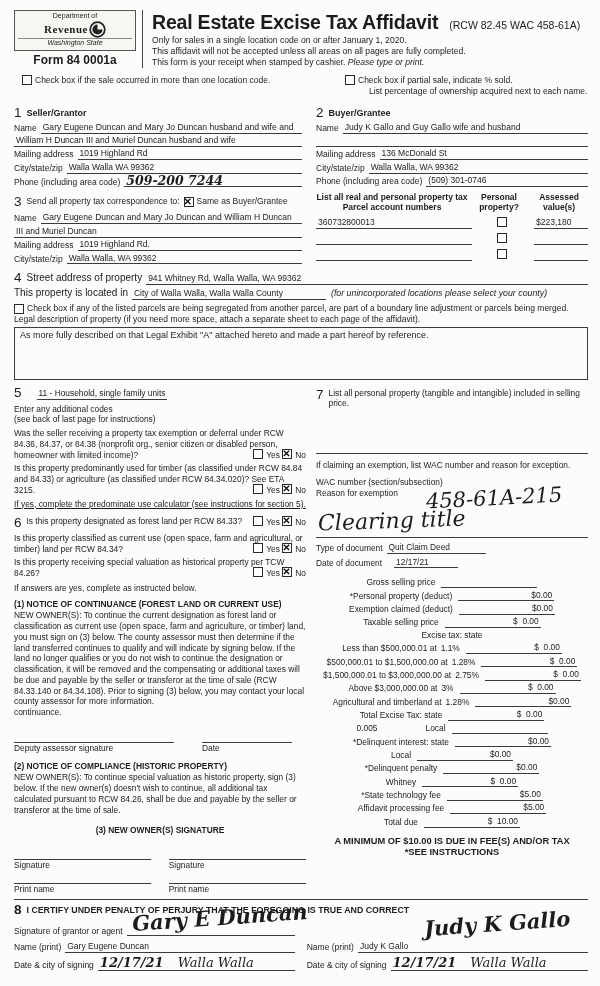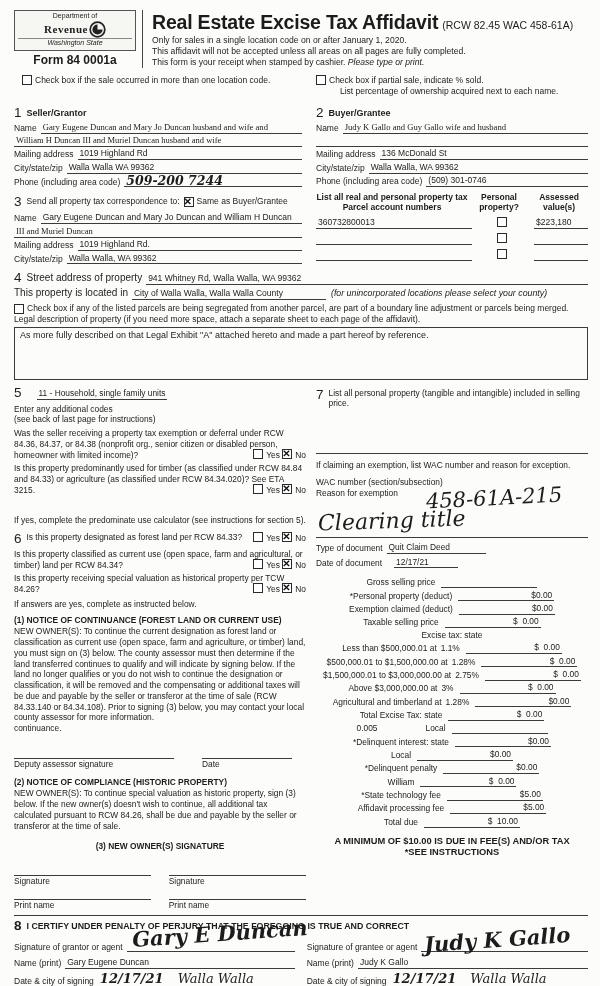--- a/index.html
+++ b/index.html
@@ -4,55 +4,55 @@
 <style>
   html,body{margin:0;padding:0;background:#d8d8d8;}
   .page{width:600px;height:986px;margin:0 auto;background:#fcfcfa;color:#1c1c1c;
     font-family:"Liberation Sans",sans-serif;font-size:8.5px;line-height:1.28;
     box-sizing:border-box;padding:10px 12px 6px 14px;position:relative;overflow:hidden;}
   .flex1{flex:1;}
   .b{font-weight:bold;}
   .i{font-style:italic;}
   .c{text-align:center;}
   .ln{border-bottom:1px solid #3b3b3b;}
-  .serif{font-family:Liberation Serif, serif;font-size:8.6px;}
+  .serif{font-family:Liberation Sans, sans-serif;font-size:8.6px;}
   .hw{font-family:"DejaVu Serif",serif;font-style:italic;}
   .sig{font-family:"DejaVu Serif",serif;font-style:italic;font-weight:bold;display:inline-block;transform:rotate(-4deg);}
   .cb{display:inline-block;width:8px;height:8px;border:1px solid #2a2a2a;position:relative;vertical-align:-1px;flex:none;margin-right:3px;background:#fff;}
   .cb.x::after{content:"✕";position:absolute;left:-1px;top:-2px;font-size:10px;font-weight:bold;color:#111;}
   .secnum{font-size:13.5px;margin-right:5px;line-height:1;}
   .sechead{font-weight:bold;font-size:9px;}
   
   .hdr{display:flex;}
   .hdr-left{width:122px;flex:none;border-right:1.5px solid #444;padding-right:6px;text-align:center;}
   .logo-box{border:1.5px solid #555;padding:1px 3px 2px;background:#f6f6f2;}
   .logo-dept{font-size:7px;}
   .logo-mid{display:flex;align-items:center;justify-content:center;gap:1px;}
   .logo-name{font-weight:bold;font-size:11px;letter-spacing:0.5px;font-family:"Liberation Serif",serif;}
   .logo-state{font-size:7px;font-style:italic;border-top:1px solid #888;}
   .form-no{font-weight:bold;font-size:12px;margin-top:2px;}
   .hdr-right{padding-left:9px;}
   .title{font-weight:bold;font-size:19.5px;letter-spacing:-0.2px;}
-  .title-code{font-size:10.5px;margin-left:4px;}
+  .title-code{font-size:10.5px;margin-left:11px;}
   .sub{font-size:8.6px;}
   
-  .cbrow{display:flex;margin:7px 0 5px 8px;}
+  .cbrow{display:flex;margin:7px 0 5px 8px;gap:29px;}
   .cbrow .cbcol1{width:280px;display:flex;}
   .cbrow .cbcol2{flex:1;padding-left:14px;}
   .cbrow .cbline{display:flex;}
   .cbrow .indent{margin-left:24px;}
   
   .twocol{display:flex;gap:14px;}
   .col-l{width:288px;flex:none;}
   .col-r{flex:1;min-width:0;}
   .sec-head{display:flex;align-items:flex-end;margin:4px 0 2px;}
   .frow{display:flex;align-items:flex-end;margin-top:1.5px;}
   .flabel{margin-right:4px;white-space:nowrap;}
   .v{padding:0 2px;min-height:10px;}
-  .blockln{display:block;margin-top:1.5px;font-family:Liberation Serif, serif;}
+  .blockln{display:block;margin-top:1.5px;}
   .phone-hw{font-size:12.5px;font-weight:bold;line-height:0.9;}
   .phead{display:flex;text-align:center;font-weight:bold;line-height:1.15;}
   .ph1{width:152px;}.ph2{width:62px;}.ph3{flex:1;}
   .prow{display:flex;align-items:flex-end;margin-top:4px;}
   .p-parcel{width:152px;}
   .p-cb{width:62px;text-align:center;}
   .p-val{flex:1;}
   .legalbox{border:1.2px solid #3b3b3b;height:47px;padding:2px 5px;font-size:9px;margin-top:2px;}
   
   .main{display:flex;gap:10px;margin-top:5px;}
@@ -284,21 +284,21 @@
       <div>(see back of last page for instructions)</div>
 
       <div class="q">
         <span>Was the seller receiving a property tax exemption or deferral under RCW 84.36, 84.37, or 84.38 (nonprofit org., senior citizen or disabled person, homeowner with limited income)?</span>
         <span class="yn yn-abs"><span class="cb"></span><span>Yes</span> <span class="cb x"></span><span>No</span></span>
       </div>
       <div class="q">
         <span>Is this property predominantly used for timber (as classified under RCW 84.84 and 84.33) or agriculture (as classified under RCW 84.34.020)? See ETA 3215.</span>
         <span class="yn yn-abs"><span class="cb"></span><span>Yes</span> <span class="cb x"></span><span>No</span></span>
       </div>
-      <div style="margin-top:19px;">If yes, complete the predominate use calculator (see instructions for section 5).</div>
+      <div style="margin-top:3px;text-decoration:underline;">If yes, complete the predominate use calculator (see instructions for section 5).</div>
 
       <div class="qflex" style="margin-top:7px;">
         <span class="secnum">6</span>
         <span class="qtxt">Is this property designated as forest land per RCW 84.33?</span>
         <span class="yn"><span class="cb"></span><span>Yes</span> <span class="cb x"></span><span>No</span></span>
       </div>
       <div class="q">
         <span>Is this property classified as current use (open space, farm and agricultural, or timber) land per RCW 84.34?</span>
         <span class="yn yn-abs"><span class="cb"></span><span>Yes</span> <span class="cb x"></span><span>No</span></span>
       </div>
@@ -478,21 +478,21 @@
 
           <div class="trow">
 
             <span class="t-label">*Delinquent penalty</span>
 
             <span class="t-line"><span class="t-val">$0.00</span></span>
           </div>
 
           <div class="trow">
 
-            <span class="t-label">William</span>
+            <span class="t-label">Whitney</span>
 
             <span class="t-line"><span class="t-val">$  0.00</span></span>
           </div>
 
           <div class="trow">
 
             <span class="t-label">*State technology fee</span>
 
             <span class="t-line"><span class="t-val">$5.00</span></span>
           </div>
@@ -526,24 +526,20 @@
     <span class="sig sig-grantee">Judy K Gallo</span>
     <div class="s8-certify">
       <span class="secnum">8</span>
       <span>I CERTIFY UNDER PENALTY OF PERJURY THAT THE FOREGOING IS TRUE AND CORRECT</span>
     </div>
     <div class="s8-grid" style="margin-top:8px;">
       <div class="s8-half frow">
           <span class="flabel">Signature of grantor or agent</span>
           <span class="ln flex1"></span>
         </div>
-      <div class="s8-half frow">
-          <span class="flabel">Signature of grantee or agent</span>
-          <span class="ln flex1"></span>
-        </div>
     </div>
     <div class="s8-grid" style="margin-top:3px;">
       <div class="s8-half frow">
           <span class="flabel">Name (print)</span>
           <span class="ln flex1 v">Gary Eugene Duncan</span>
         </div>
       <div class="s8-half frow">
           <span class="flabel">Name (print)</span>
           <span class="ln flex1 v">Judy K Gallo</span>
         </div>

